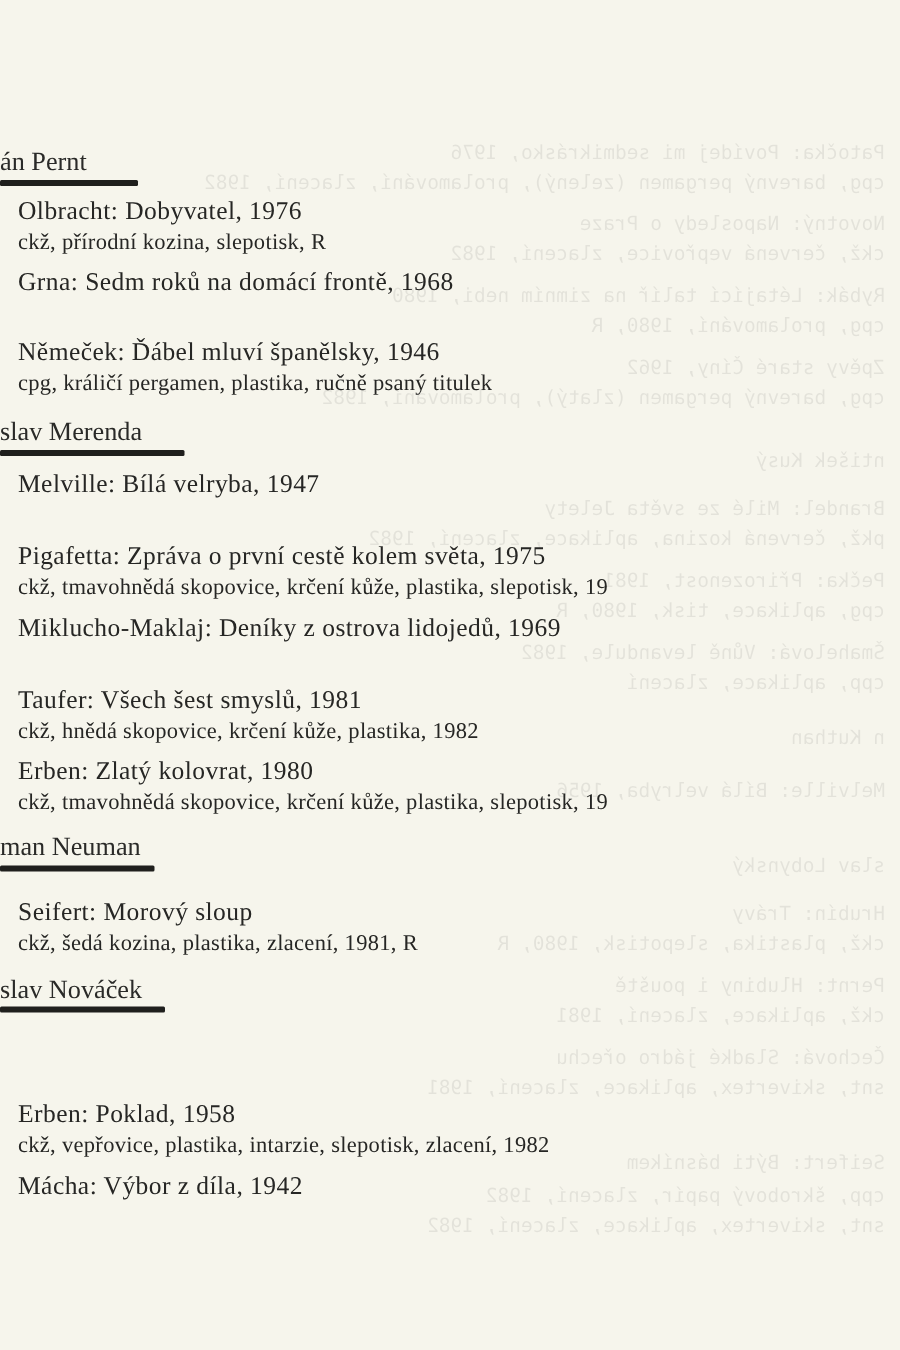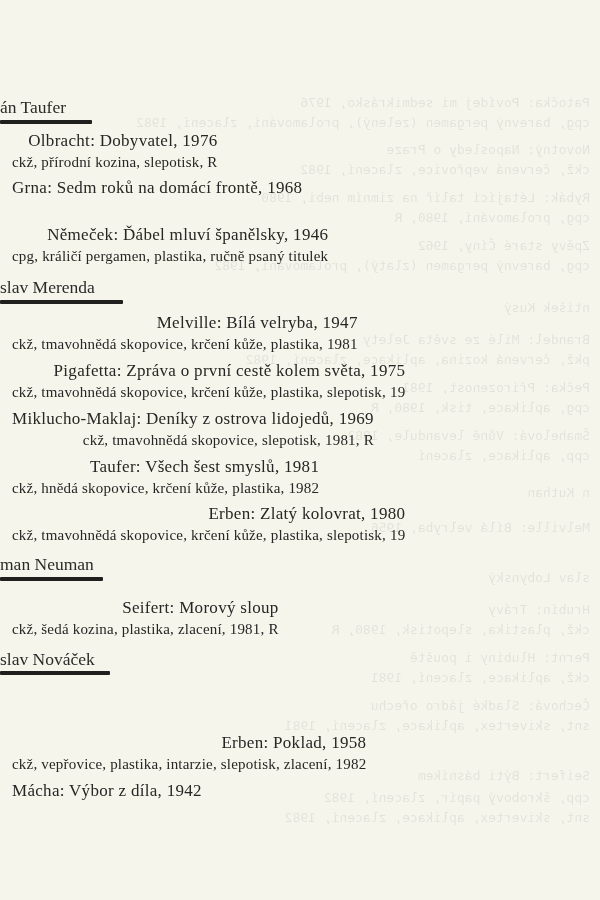--- a/index.html
+++ b/index.html
@@ -21,21 +21,21 @@
   .section-heading {
     position: absolute; left: 0; white-space: nowrap;
     font-family: "Liberation Serif", "DejaVu Serif", serif;
     font-size: 17.5px; line-height: 20px; color: #2a2a28;
   }
   .heading-rule {
     position: absolute; left: 0; height: 4px; background: #1f1f1d; border-radius: 1px;
   }
   .entry { position: absolute; left: 12px; white-space: nowrap; }
   .entry-title, .entry-detail {
-    display: block; font-size: 15.6px; line-height: 20.5px; letter-spacing: 0.15px; text-align: right;
+    display: block; font-size: 15.6px; line-height: 20.5px; letter-spacing: 0.15px;
   }
   .entry-title {
     font-family: "Liberation Serif", "DejaVu Serif", serif;
     font-size: 17px; letter-spacing: 0.3px;
   }
   .entry-detail {
     font-family: Liberation Serif, serif;
     font-size: 15px; letter-spacing: 0.2px;
   }
 </style>
@@ -67,49 +67,47 @@
     <div class="st-line" style="top:622px">ckž, plastika, slepotisk, 1980, R</div>
     <div class="st-line" style="top:650px">Pernt: Hlubiny i pouště</div>
     <div class="st-line" style="top:670px">ckž, aplikace, zlacení, 1981</div>
     <div class="st-line" style="top:698px">Čechová: Sladké jádro ořechu</div>
     <div class="st-line" style="top:718px">snt, skivertex, aplikace, zlacení, 1981</div>
     <div class="st-line" style="top:768px">Seifert: Býti básníkem</div>
     <div class="st-line" style="top:790px">cpp, škrobový papír, zlacení, 1982</div>
     <div class="st-line" style="top:810px">snt, skivertex, aplikace, zlacení, 1982</div>
   </div>
 
-  <div class="section-heading" style="top:97px">án Taufer</div>
+  <div class="section-heading" style="top:97px">án Pernt</div>
   <div class="heading-rule" style="top:120px; width:92px"></div>
 
   <div class="entry" style="top:131px">
     <span class="entry-title">Olbracht: Dobyvatel, 1976</span>
     <span class="entry-detail">ckž, přírodní kozina, slepotisk, R</span>
   </div>
   <div class="entry" style="top:178px">
     <span class="entry-title">Grna: Sedm roků na domácí frontě, 1968</span>
   </div>
   <div class="entry" style="top:225px">
     <span class="entry-title">Němeček: Ďábel mluví španělsky, 1946</span>
     <span class="entry-detail">cpg, králičí pergamen, plastika, ručně psaný titulek</span>
   </div>
 
   <div class="section-heading" style="top:277px">slav Merenda</div>
   <div class="heading-rule" style="top:300px; width:123px"></div>
 
   <div class="entry" style="top:313px">
     <span class="entry-title">Melville: Bílá velryba, 1947</span>
-    <span class="entry-detail">ckž, tmavohnědá skopovice, krčení kůže, plastika, 1981</span>
   </div>
   <div class="entry" style="top:361px">
     <span class="entry-title">Pigafetta: Zpráva o první cestě kolem světa, 1975</span>
     <span class="entry-detail">ckž, tmavohnědá skopovice, krčení kůže, plastika, slepotisk, 19</span>
   </div>
   <div class="entry" style="top:409px">
     <span class="entry-title">Miklucho-Maklaj: Deníky z ostrova lidojedů, 1969</span>
-    <span class="entry-detail">ckž, tmavohnědá skopovice, slepotisk, 1981, R</span>
   </div>
   <div class="entry" style="top:457px">
     <span class="entry-title">Taufer: Všech šest smyslů, 1981</span>
     <span class="entry-detail">ckž, hnědá skopovice, krčení kůže, plastika, 1982</span>
   </div>
   <div class="entry" style="top:504px">
     <span class="entry-title">Erben: Zlatý kolovrat, 1980</span>
     <span class="entry-detail">ckž, tmavohnědá skopovice, krčení kůže, plastika, slepotisk, 19</span>
   </div>
 

